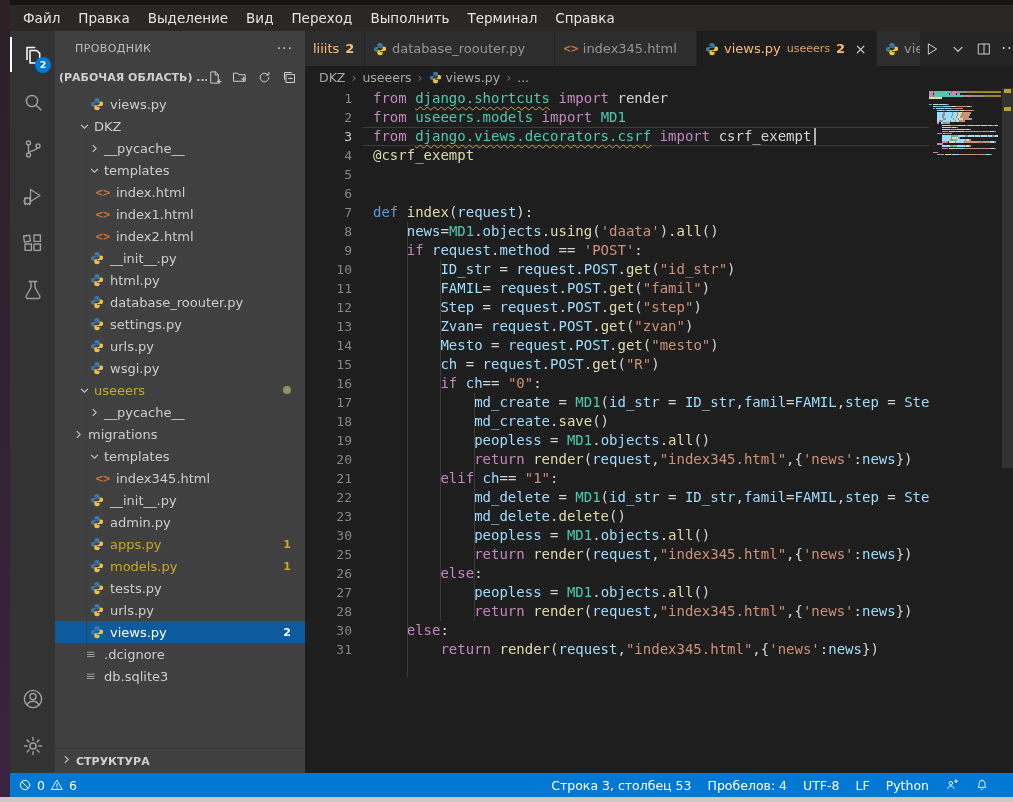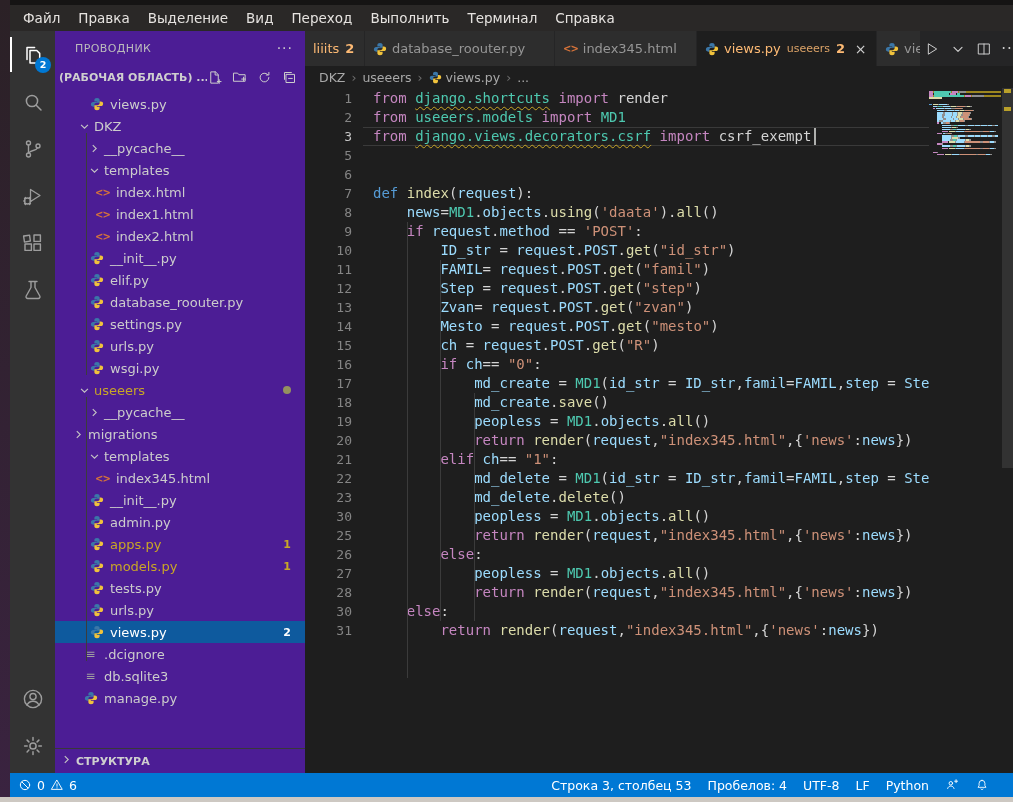--- a/index.html
+++ b/index.html
@@ -23,21 +23,21 @@
   #activitybar { left:10px; top:31px; width:45px; height:742px; background:#333333; }
   .act-icon { position:relative; width:45px; height:47px; display:flex; align-items:center; justify-content:center; color:#9d9d9d; }
   .act-icon.active { color:#ffffff; }
   .act-icon.active::before { content:""; position:absolute; left:0; top:6px; bottom:6px; width:2px; background:#ffffff; }
   .act-icon svg { width:24px; height:24px; }
   .act-badge { position:absolute; right:4px; bottom:5px; min-width:16px; height:16px; border-radius:9px;
     background:#0078d4; color:#fff; font-size:9.5px; line-height:16px; text-align:center; font-weight:bold; }
   #activity-bottom { position:absolute; left:0; bottom:4px; width:45px; }
 
   
-  #sidebar { left:55px; top:31px; width:250px; height:742px; background:#4c1d95; color:#cccccc; }
+  #sidebar { left:55px; top:31px; width:250px; height:742px; background:#404040; color:#cccccc; }
   #sidebar-header { display:flex; align-items:center; justify-content:space-between; height:34px; padding:0 12px 0 20px; }
   #sidebar-title { font-size:11px; color:#bcbcbc; letter-spacing:.4px; }
   #sidebar-more { color:#cccccc; font-size:14px; letter-spacing:1px; }
   #ws-section { display:flex; align-items:center; height:24px; padding:0 8px 0 4px; font-weight:bold; font-size:11px; color:#cfcfcf; }
   #ws-label { flex:0 1 auto; white-space:nowrap; overflow:hidden; }
   #ws-actions { margin-left:auto; display:flex; gap:10px; color:#cccccc; }
   #ws-actions svg { width:15px; height:15px; }
   #tree { position:relative; margin-top:4px; }
   .row { position:relative; display:flex; align-items:center; height:22px; font-size:13px; color:#cccccc; white-space:nowrap; cursor:pointer; }
   .row .chev { width:11px; height:11px; margin-right:4px; flex:none; color:#c5c5c5; }
@@ -290,21 +290,21 @@
           </span>
           <span class="lbl">__init__.py</span>
         </div>
         <div class="row" style="padding-left: 34px;">
           <span class="ficon">
             <svg viewBox="0 0 16 16">
               <path fill="#3b77a8" d="M8 1C6 1 5 1.9 5 3.2V5h3.2v.7H3.6C2 5.7 1 6.8 1 8.4S2 11 3.6 11H5V9.2C5 7.7 6.1 6.7 7.6 6.7H11V3.2C11 1.9 10 1 8 1z"></path>
               <path fill="#f0c23c" d="M8 15c2 0 3-.9 3-2.2V11H7.8v-.7h4.6C14 10.3 15 9.2 15 7.6S14 5 12.4 5H11v1.8c0 1.5-1.1 2.5-2.6 2.5H5v3.5C5 14.1 6 15 8 15z"></path>
             </svg>
           </span>
-          <span class="lbl">elif.py</span>
+          <span class="lbl">html.py</span>
         </div>
         <div class="row" style="padding-left: 34px;">
           <span class="ficon">
             <svg viewBox="0 0 16 16">
               <path fill="#3b77a8" d="M8 1C6 1 5 1.9 5 3.2V5h3.2v.7H3.6C2 5.7 1 6.8 1 8.4S2 11 3.6 11H5V9.2C5 7.7 6.1 6.7 7.6 6.7H11V3.2C11 1.9 10 1 8 1z"></path>
               <path fill="#f0c23c" d="M8 15c2 0 3-.9 3-2.2V11H7.8v-.7h4.6C14 10.3 15 9.2 15 7.6S14 5 12.4 5H11v1.8c0 1.5-1.1 2.5-2.6 2.5H5v3.5C5 14.1 6 15 8 15z"></path>
             </svg>
           </span>
           <span class="lbl">database_roouter.py</span>
         </div>
@@ -444,29 +444,20 @@
           <span class="ficon">
             <span class="lico">≡</span>
           </span>
           <span class="lbl">.dcignore</span>
         </div>
         <div class="row" style="padding-left: 28px;">
           <span class="ficon">
             <span class="lico">≡</span>
           </span>
           <span class="lbl">db.sqlite3</span>
-        </div>
-        <div class="row" style="padding-left: 28px;">
-          <span class="ficon">
-            <svg viewBox="0 0 16 16">
-              <path fill="#3b77a8" d="M8 1C6 1 5 1.9 5 3.2V5h3.2v.7H3.6C2 5.7 1 6.8 1 8.4S2 11 3.6 11H5V9.2C5 7.7 6.1 6.7 7.6 6.7H11V3.2C11 1.9 10 1 8 1z"></path>
-              <path fill="#f0c23c" d="M8 15c2 0 3-.9 3-2.2V11H7.8v-.7h4.6C14 10.3 15 9.2 15 7.6S14 5 12.4 5H11v1.8c0 1.5-1.1 2.5-2.6 2.5H5v3.5C5 14.1 6 15 8 15z"></path>
-            </svg>
-          </span>
-          <span class="lbl">manage.py</span>
         </div>
         <div class="guide" style="top: 40px; height: 242px;"></div>
         <div class="guide" style="top: 304px; height: 264px;"></div>
       </div>
     <div id="outline-section">
       <span class="chev"><svg viewBox="0 0 16 16" fill="none" stroke="currentColor" stroke-width="1.6">
             <path d="M5.5 3l5 5-5 5"></path>
           </svg></span>
       <span>СТРУКТУРА</span>
     </div>
@@ -557,20 +548,21 @@
         <span>...</span>
       </span>
     </div>
 
   <div class="abs" id="code-area">
     <div class="abs" id="cur-line"></div>
     <div id="code-lines">
         <div class="cline"><span class="num">1</span><span class="lt"><span class="tk-kw">from</span><span class="tk-pl"> </span><span class="tk-cls sq">django.shortcuts</span><span class="tk-pl"> </span><span class="tk-kw">import</span><span class="tk-pl"> </span><span class="tk-pl">render</span></span></div>
         <div class="cline"><span class="num">2</span><span class="lt"><span class="tk-kw">from</span><span class="tk-pl"> </span><span class="tk-cls">useeers.models</span><span class="tk-pl"> </span><span class="tk-kw">import</span><span class="tk-pl"> </span><span class="tk-cls">MD1</span></span></div>
         <div class="cline cur"><span class="num">3</span><span class="lt"><span class="tk-kw">from</span><span class="tk-pl"> </span><span class="tk-cls sq">django.views.decorators.csrf</span><span class="tk-pl"> </span><span class="tk-kw">import</span><span class="tk-pl"> </span><span class="tk-pl">csrf_exempt</span></span></div>
+        <div class="cline"><span class="num">4</span><span class="lt"><span class="tk-fn">@csrf_exempt</span></span></div>
         <div class="cline"><span class="num">5</span><span class="lt"></span></div>
         <div class="cline"><span class="num">6</span><span class="lt"></span></div>
         <div class="cline"><span class="num">7</span><span class="lt"><span class="tk-def">def</span><span class="tk-pl"> </span><span class="tk-fn">index</span><span class="tk-pl">(</span><span class="tk-var">request</span><span class="tk-pl">):</span></span></div>
         <div class="cline"><span class="num">8</span><span class="lt"><span class="tk-pl">    </span><span class="tk-var">news</span><span class="tk-pl">=</span><span class="tk-cls">MD1</span><span class="tk-pl">.</span><span class="tk-var">objects</span><span class="tk-pl">.</span><span class="tk-fn">using</span><span class="tk-pl">(</span><span class="tk-str">'daata'</span><span class="tk-pl">).</span><span class="tk-fn">all</span><span class="tk-pl">()</span></span></div>
         <div class="cline"><span class="num">9</span><span class="lt"><span class="tk-pl">    </span><span class="tk-kw">if</span><span class="tk-pl"> </span><span class="tk-var">request</span><span class="tk-pl">.</span><span class="tk-var">method</span><span class="tk-pl"> == </span><span class="tk-str">'POST'</span><span class="tk-pl">:</span></span></div>
         <div class="cline"><span class="num">10</span><span class="lt"><span class="tk-pl">        </span><span class="tk-var">ID_str</span><span class="tk-pl"> = </span><span class="tk-var">request</span><span class="tk-pl">.</span><span class="tk-var">POST</span><span class="tk-pl">.</span><span class="tk-fn">get</span><span class="tk-pl">(</span><span class="tk-str">"id_str"</span><span class="tk-pl">)</span></span></div>
         <div class="cline"><span class="num">11</span><span class="lt"><span class="tk-pl">        </span><span class="tk-var">FAMIL</span><span class="tk-pl">= </span><span class="tk-var">request</span><span class="tk-pl">.</span><span class="tk-var">POST</span><span class="tk-pl">.</span><span class="tk-fn">get</span><span class="tk-pl">(</span><span class="tk-str">"famil"</span><span class="tk-pl">)</span></span></div>
         <div class="cline"><span class="num">12</span><span class="lt"><span class="tk-pl">        </span><span class="tk-var">Step</span><span class="tk-pl"> = </span><span class="tk-var">request</span><span class="tk-pl">.</span><span class="tk-var">POST</span><span class="tk-pl">.</span><span class="tk-fn">get</span><span class="tk-pl">(</span><span class="tk-str">"step"</span><span class="tk-pl">)</span></span></div>
         <div class="cline"><span class="num">13</span><span class="lt"><span class="tk-pl">        </span><span class="tk-var">Zvan</span><span class="tk-pl">= </span><span class="tk-var">request</span><span class="tk-pl">.</span><span class="tk-var">POST</span><span class="tk-pl">.</span><span class="tk-fn">get</span><span class="tk-pl">(</span><span class="tk-str">"zvan"</span><span class="tk-pl">)</span></span></div>
         <div class="cline"><span class="num">14</span><span class="lt"><span class="tk-pl">        </span><span class="tk-var">Mesto</span><span class="tk-pl"> = </span><span class="tk-var">request</span><span class="tk-pl">.</span><span class="tk-var">POST</span><span class="tk-pl">.</span><span class="tk-fn">get</span><span class="tk-pl">(</span><span class="tk-str">"mesto"</span><span class="tk-pl">)</span></span></div>

